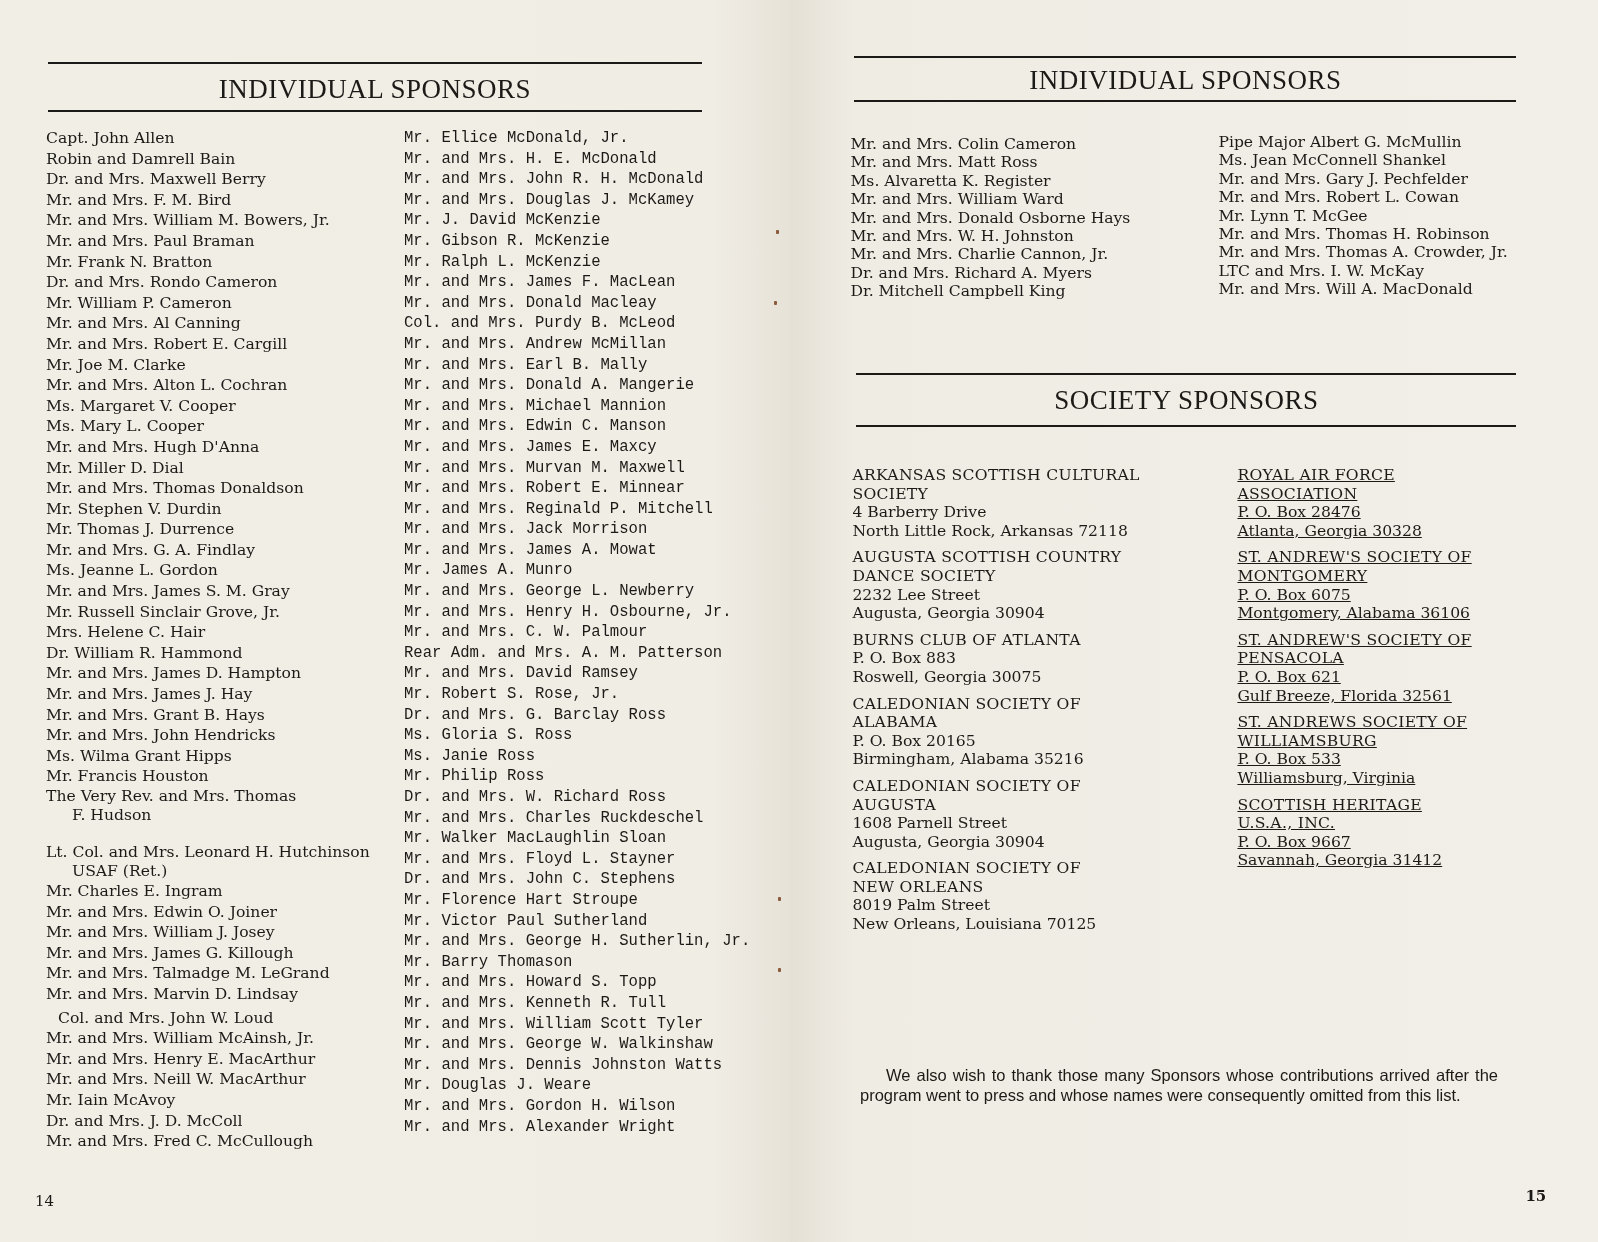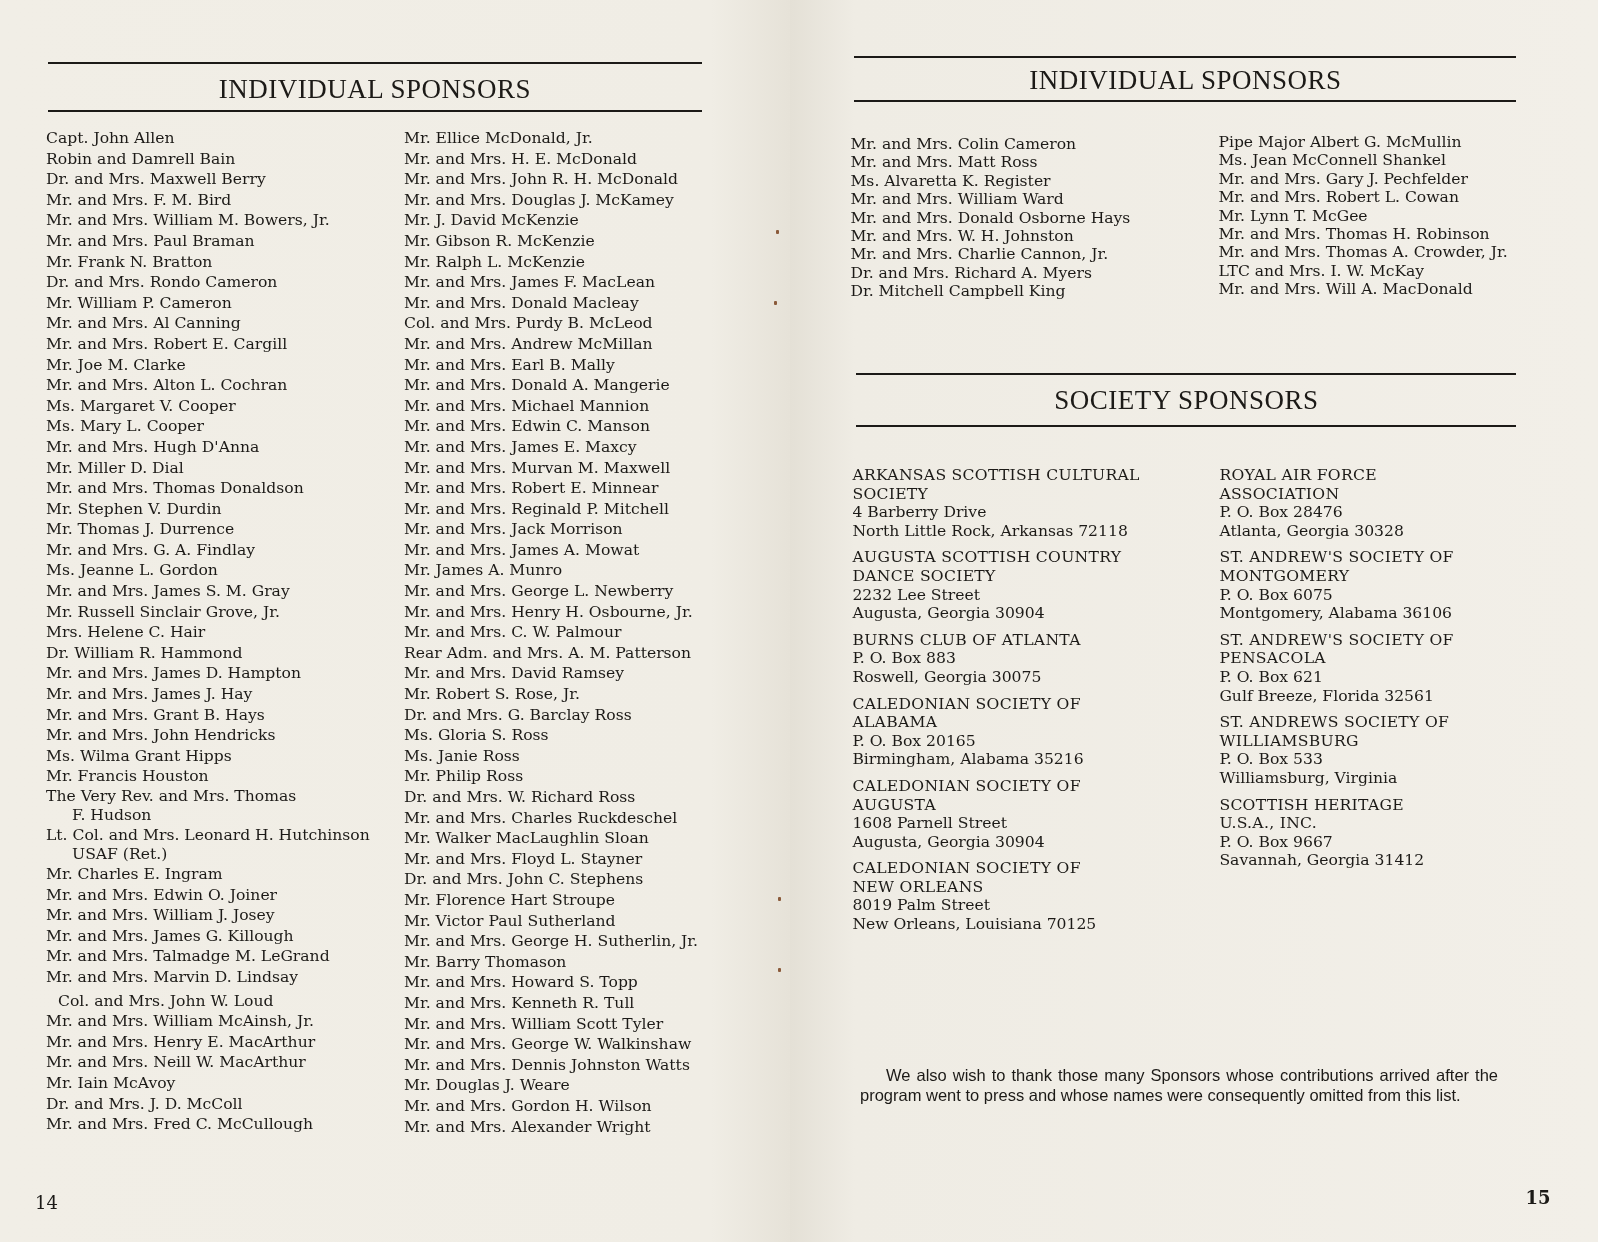--- a/index.html
+++ b/index.html
@@ -37,21 +37,21 @@
   .soc-col { position: absolute; font-size: 15.6px; line-height: 18.6px; }
   .soc { margin-bottom: 8px; white-space: nowrap; }
   .soc .name { text-transform: none; letter-spacing: 0.3px; }
 
   .note {
     position: absolute; left: 860px; top: 1066px; width: 638px;
     font-family: Liberation Sans, sans-serif;
     font-size: 16.5px; line-height: 19.5px; text-align: justify;
     text-indent: 26px;
   }
-  .page-num { position: absolute; font-size: 18px; text-align: center; }
+  .page-num { position: absolute; font-size: 15px; text-align: center; }
 </style>
 </head>
 <body>
 
 <div class="spread">
 
   <div class="page left">
     <div class="section-header" style="left:48px; top:62px; width:654px; height:46px;">
       <span style="padding-top:12px;">INDIVIDUAL SPONSORS</span>
     </div>
@@ -86,40 +86,40 @@
       <div class="row">Mr. and Mrs. James D. Hampton</div>
       <div class="row">Mr. and Mrs. James J. Hay</div>
       <div class="row">Mr. and Mrs. Grant B. Hays</div>
       <div class="row">Mr. and Mrs. John Hendricks</div>
       <div class="row">Ms. Wilma Grant Hipps</div>
       <div class="row">Mr. Francis Houston</div>
       <div class="row" style="line-height:19px;">
         <span>The Very Rev. and Mrs. Thomas</span>
         <span class="cont">F. Hudson</span>
       </div>
-      <div class="row" style="line-height:19px; margin-top:1px;">
+      <div class="row" style="line-height:19px; margin-top:18px;">
         <span>Lt. Col. and Mrs. Leonard H. Hutchinson</span>
         <span class="cont">USAF (Ret.)</span>
       </div>
       <div class="row">Mr. Charles E. Ingram</div>
       <div class="row">Mr. and Mrs. Edwin O. Joiner</div>
       <div class="row">Mr. and Mrs. William J. Josey</div>
       <div class="row">Mr. and Mrs. James G. Killough</div>
       <div class="row">Mr. and Mrs. Talmadge M. LeGrand</div>
       <div class="row">Mr. and Mrs. Marvin D. Lindsay</div>
       <div class="row" style="margin-top:3px;margin-left:12px;">Col. and Mrs. John W. Loud</div>
       <div class="row">Mr. and Mrs. William McAinsh, Jr.</div>
       <div class="row">Mr. and Mrs. Henry E. MacArthur</div>
       <div class="row">Mr. and Mrs. Neill W. MacArthur</div>
       <div class="row">Mr. Iain McAvoy</div>
       <div class="row">Dr. and Mrs. J. D. McColl</div>
       <div class="row">Mr. and Mrs. Fred C. McCullough</div>
     </div>
 
-    <div class="col" style="left:404px; top:128px; width:330px;">
+    <div class="col" style="left:404px; top:128px; width:330px;font-family:Liberation Mono, monospace;">
       <div class="row">Mr. Ellice McDonald, Jr.</div>
       <div class="row">Mr. and Mrs. H. E. McDonald</div>
       <div class="row">Mr. and Mrs. John R. H. McDonald</div>
       <div class="row">Mr. and Mrs. Douglas J. McKamey</div>
       <div class="row">Mr. J. David McKenzie</div>
       <div class="row">Mr. Gibson R. McKenzie</div>
       <div class="row">Mr. Ralph L. McKenzie</div>
       <div class="row">Mr. and Mrs. James F. MacLean</div>
       <div class="row">Mr. and Mrs. Donald Macleay</div>
       <div class="row">Col. and Mrs. Purdy B. McLeod</div>
@@ -236,21 +236,21 @@
         <div>Augusta, Georgia 30904</div>
       </div>
       <div class="soc">
         <div class="name">CALEDONIAN SOCIETY OF</div>
         <div class="name">NEW ORLEANS</div>
         <div>8019 Palm Street</div>
         <div>New Orleans, Louisiana 70125</div>
       </div>
     </div>
 
-    <div class="soc-col" style="left:429px; top:466px; width:350px;">
+    <div class="soc-col" style="left:447px; top:466px; width:350px;text-decoration:underline;">
       <div class="soc">
         <div class="name">ROYAL AIR FORCE</div>
         <div class="name">ASSOCIATION</div>
         <div>P. O. Box 28476</div>
         <div>Atlanta, Georgia 30328</div>
       </div>
       <div class="soc">
         <div class="name">ST. ANDREW'S SOCIETY OF</div>
         <div class="name">MONTGOMERY</div>
         <div>P. O. Box 6075</div>

